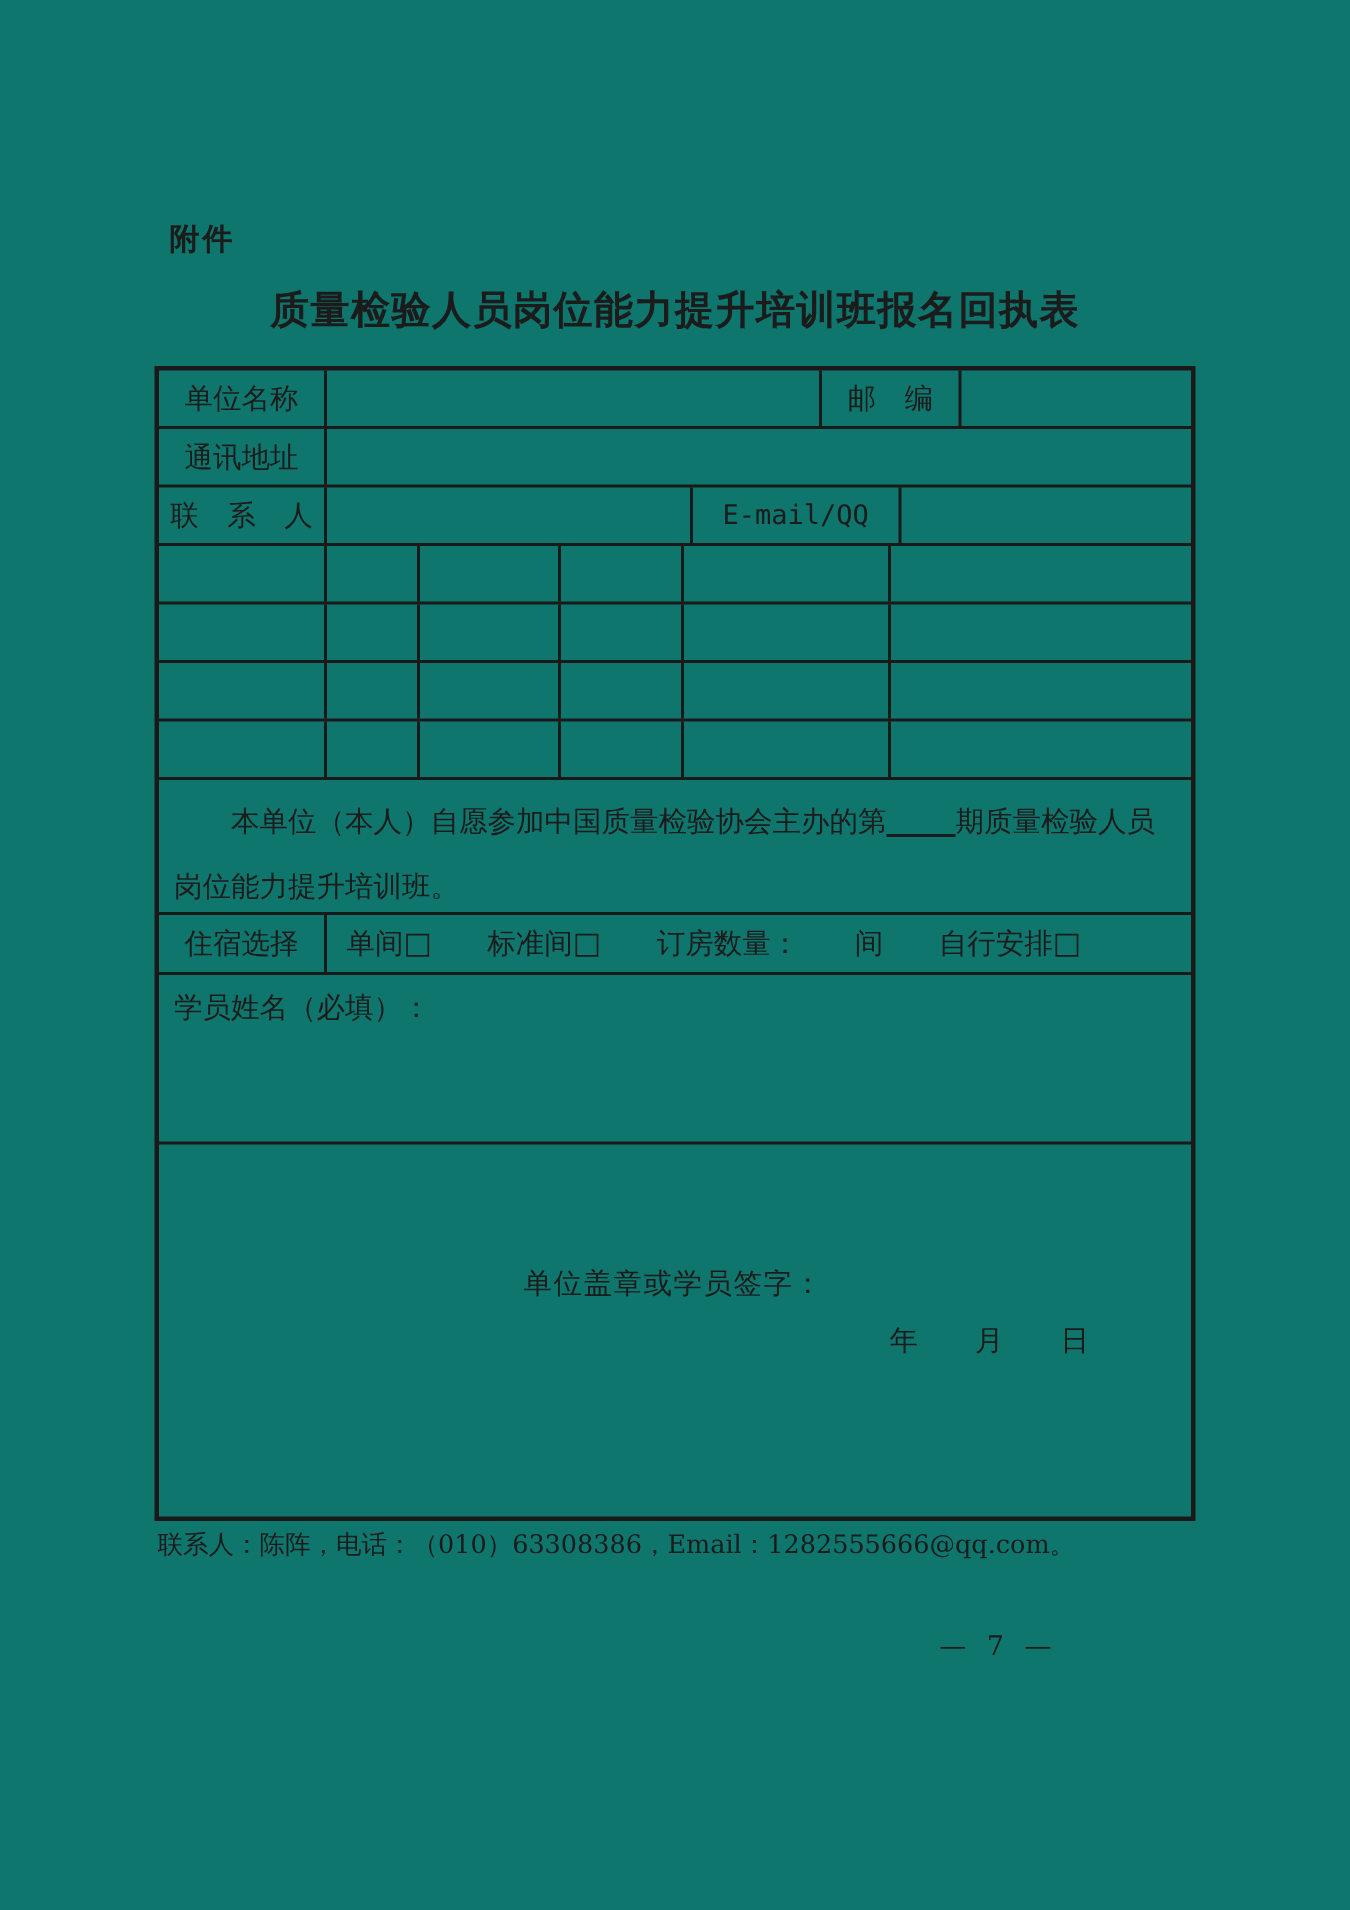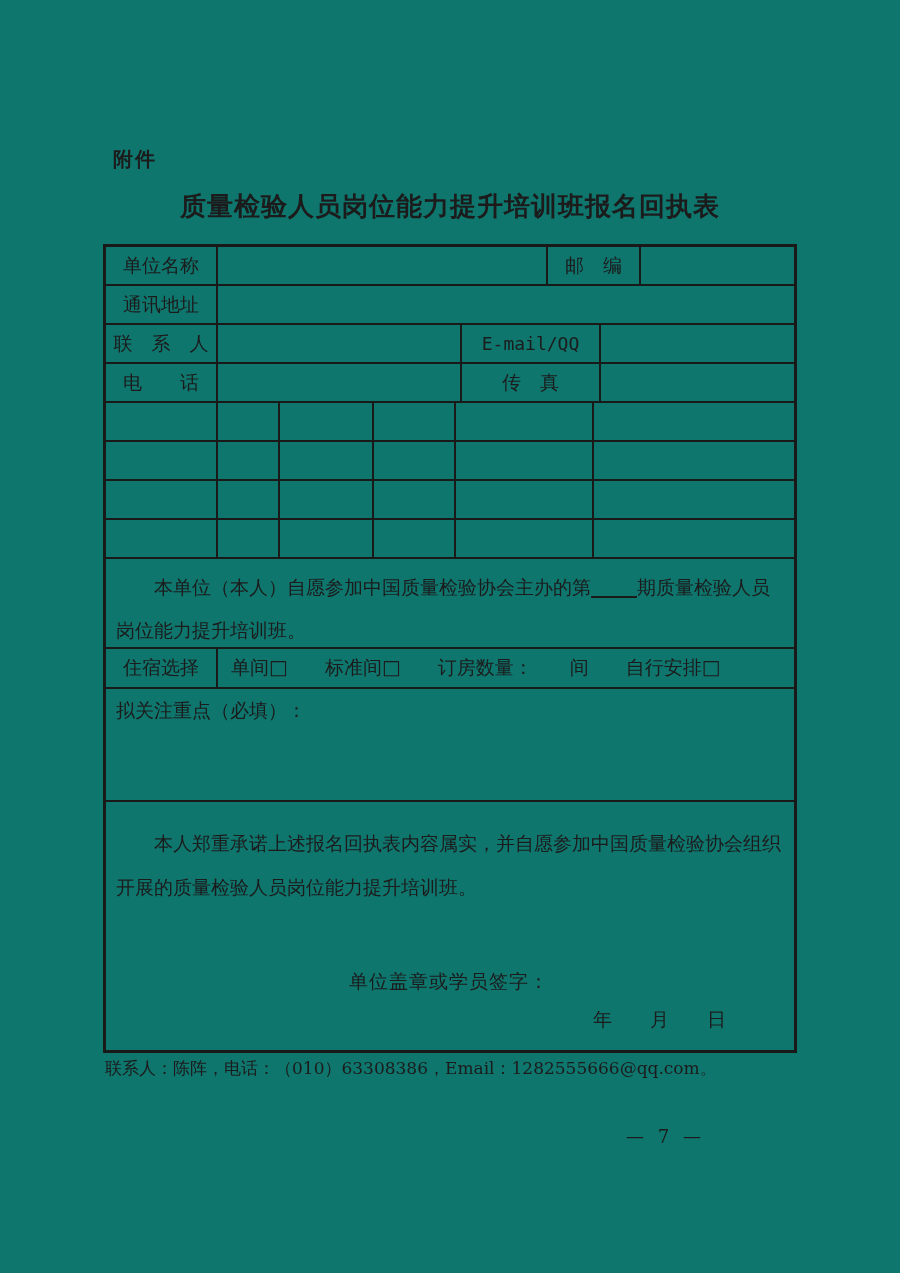--- a/index.html
+++ b/index.html
@@ -98,26 +98,20 @@
       <div class="cell"></div>
     </div>
 
     <div class="row r-info">
       <div class="cell c-label w-label">联　系　人</div>
       <div class="cell w-mid"></div>
       <div class="cell c-label w-email latin-mono">E-mail/QQ</div>
       <div class="cell"></div>
     </div>
 
-    <div class="row r-info">
-      <div class="cell c-label w-label">电　　话</div>
-      <div class="cell w-mid"></div>
-      <div class="cell c-label w-email">传　真</div>
-      <div class="cell"></div>
-    </div>
 
 
     <div class="row r-empty">
       <div class="cell w-label"></div>
       <div class="cell w-sex"></div>
       <div class="cell w-dept"></div>
       <div class="cell w-duty"></div>
       <div class="cell w-mobile"></div>
       <div class="cell"></div>
     </div>
@@ -158,27 +152,26 @@
         <span class="accom-item"><span>单间</span><span class="checkbox-glyph">□</span></span>
         <span class="accom-item"><span>标准间</span><span class="checkbox-glyph">□</span></span>
         <span class="accom-item">订房数量：</span>
         <span class="accom-item">间</span>
         <span class="accom-item"><span>自行安排</span><span class="checkbox-glyph">□</span></span>
       </div>
     </div>
 
     <div class="row r-focus">
       <div class="cell focus-cell">
-        <span>拟关注重点（必填）：</span>
+        <span>学员姓名（必填）：</span>
       </div>
     </div>
 
     <div class="row r-pledge">
       <div class="cell pledge-cell">
-        <div class="pledge-text">本人郑重承诺上述报名回执表内容属实，并自愿参加中国质量检验协会组织开展的质量检验人员岗位能力提升培训班。</div>
         <div class="signature-line">单位盖章或学员签字：</div>
         <div class="date-line">年　　月　　日</div>
       </div>
     </div>
 
   </div>
 
   <div class="footer-note">联系人：陈阵，电话：（010）63308386，Email：1282555666@qq.com。</div>
 
   <div class="page-number">— 7 —</div>

